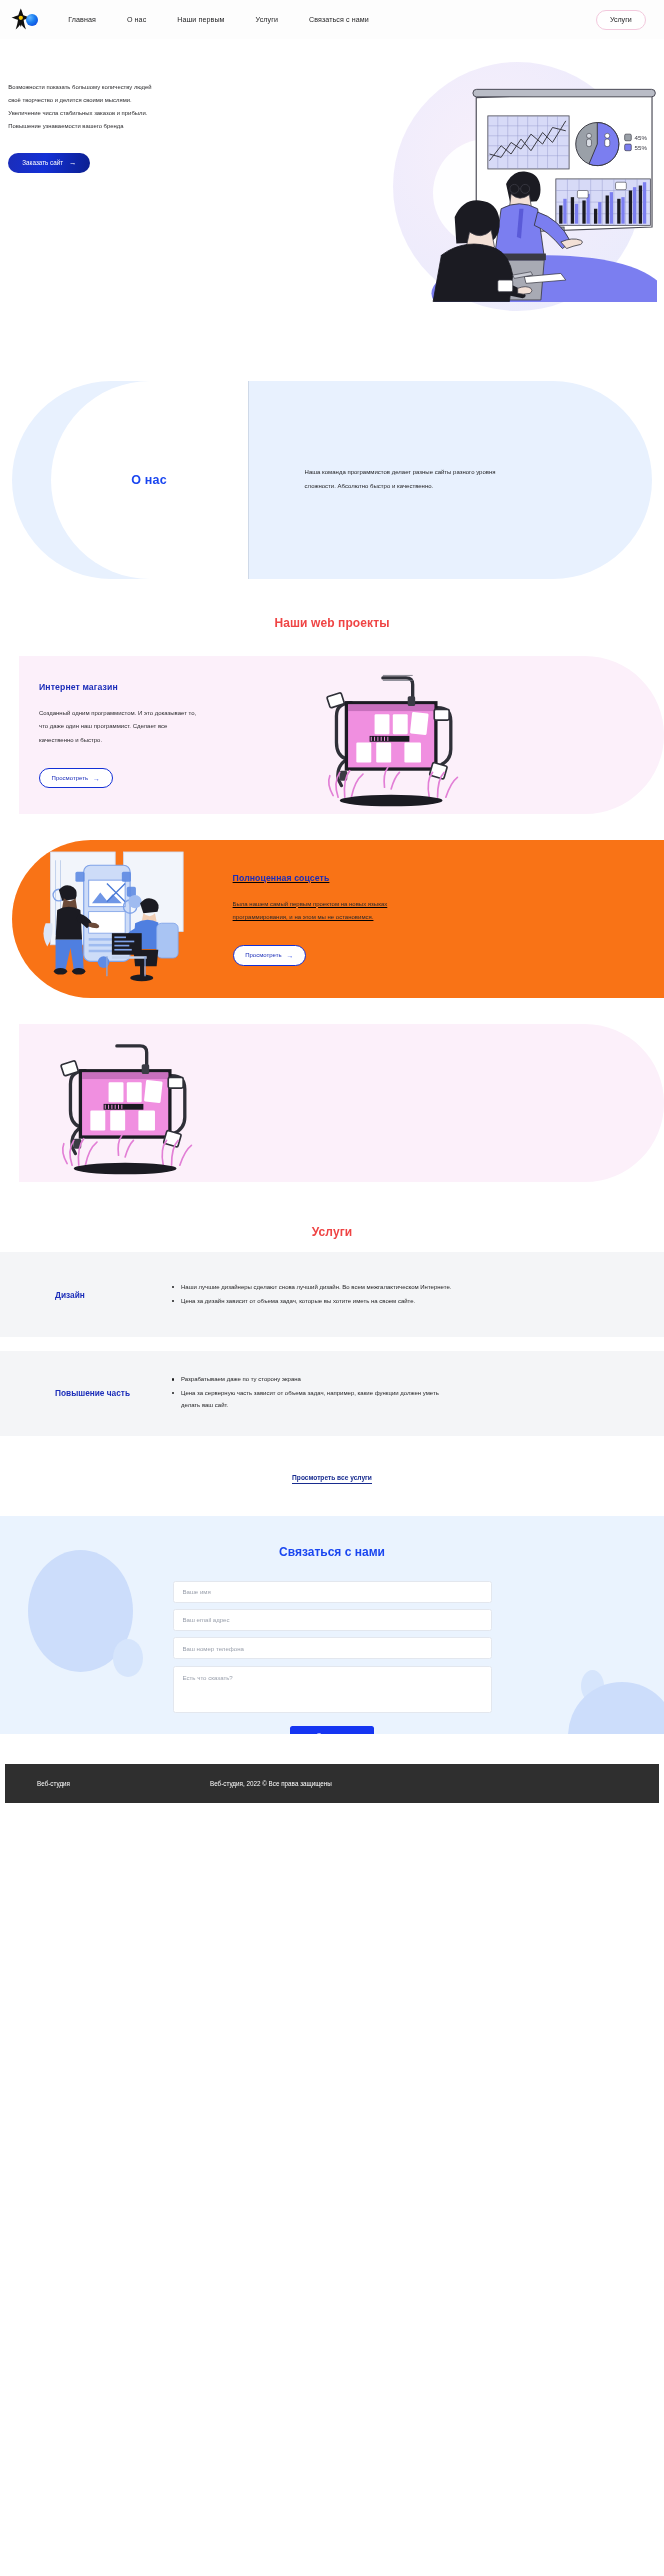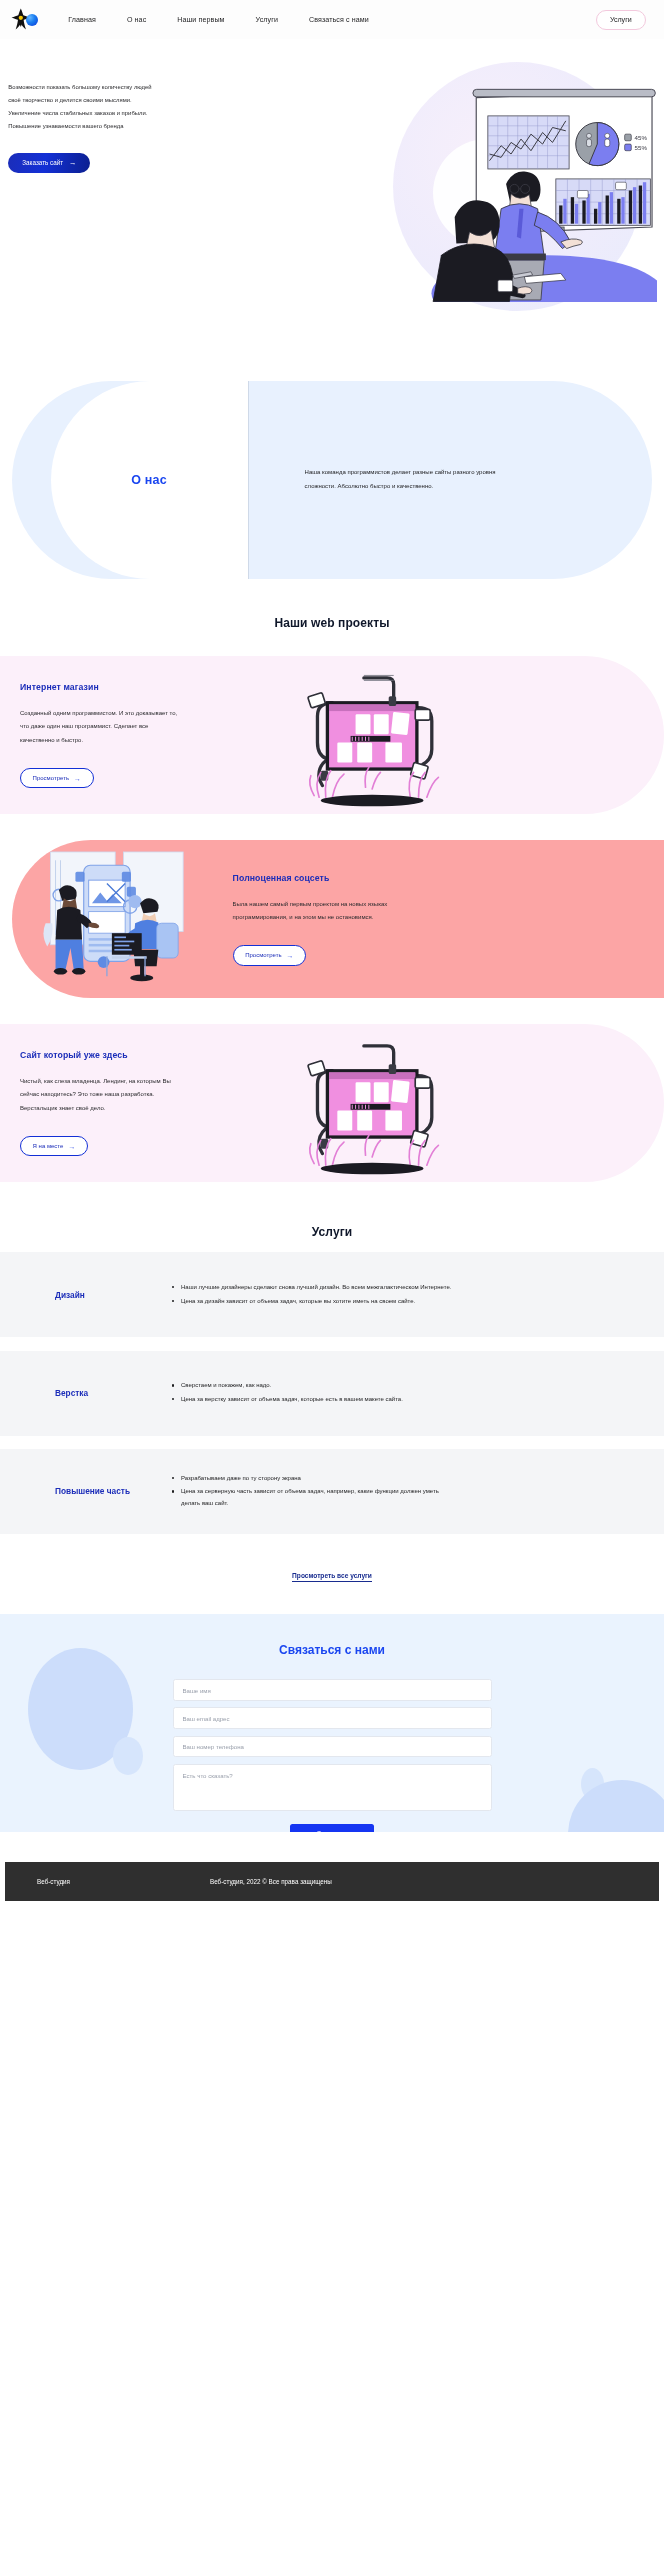--- a/index.html
+++ b/index.html
@@ -169,41 +169,43 @@
     line-height: 13.7px;
     color: #1d1d1f;
     max-width: 191px;
   }
 
   
   .sec-title {
     text-align: center;
     font-size: 12px;
     font-weight: 700;
-    color: #0f172a;
+    color: #ef4444;
     letter-spacing: 0.1px;
   }
 
   
   .projects { margin-top: 37px; }
   .proj {
     position: relative;
     height: 158px;
     margin-top: 26px;
     display: flex;
     align-items: center;
     overflow: hidden;
+    margin-left: 19px;
   }
   .proj.pink { background: #fcf0fa; border-top-right-radius: 79px; border-bottom-right-radius: 79px; }
   .proj.pink.p3 { border-radius: 0 79px 79px 0; }
   .proj.blue {
-    background: #fca5a5;
+    background: #f97316;
     border-top-left-radius: 79px; border-bottom-left-radius: 79px;
     margin-left: 11.6px;
     margin-right: 0;
+    text-decoration: underline;
   }
   .proj-body { width: 266px; padding-left: 20px; }
   .proj.blue .proj-body { padding-left: 0; padding-right: 20px; }
   .proj-title {
     font-size: 8.7px;
     font-weight: 700;
     color: #1b2db9;
     letter-spacing: 0.1px;
   }
   .proj-text {
@@ -615,28 +617,20 @@
       <h3 class="proj-title">Полноценная соцсеть</h3>
       <p class="proj-text">Была нашем самый первым проектом на новых языках программирования, и на этом мы не остановимся.</p>
       <button class="proj-btn">
         <span>Просмотреть</span>
         <span class="arr">→</span>
       </button>
     </div>
   </div>
 
   <div class="proj pink p3">
-    <div class="proj-body">
-      <h3 class="proj-title">Сайт который уже здесь</h3>
-      <p class="proj-text">Чистый, как слеза младенца. Лендинг, на которым Вы сейчас находитесь? Это тоже наша разработка. Верстальщик знает своё дело.</p>
-      <button class="proj-btn">
-        <span>Я на месте</span>
-        <span class="arr">→</span>
-      </button>
-    </div>
     <svg class="proj-illo" viewBox="0 0 190 175">
       <g fill="none" stroke="#2f3038" stroke-width="4" stroke-linecap="round">
         <path d="M90 18 L118 18 Q126 18 126 26 L126 44"></path>
         <path d="M52 48 Q34 48 34 64 L34 96 Q34 112 46 116"></path>
         <path d="M156 54 Q172 54 172 70 L172 104 Q172 118 158 124"></path>
         <path d="M44 118 Q34 126 36 140 L40 148"></path>
       </g>
       <rect x="44" y="46" width="112" height="84" fill="#1b1b22"></rect>
       <rect x="48" y="50" width="104" height="76" fill="#f08fe0"></rect>
       <rect x="48" y="50" width="104" height="8" fill="#c86fbd"></rect>
@@ -675,27 +669,20 @@
   <h2 class="sec-title">Услуги</h2>
 
   <div class="svc-row">
     <div class="svc-name">Дизайн</div>
     <ul class="svc-list">
       <li>Наши лучшие дизайнеры сделают снова лучший дизайн. Во всем межгалактическом Интернете.</li>
       <li>Цена за дизайн зависит от объема задач, которые вы хотите иметь на своем сайте.</li>
     </ul>
   </div>
 
-  <div class="svc-row">
-    <div class="svc-name">Верстка</div>
-    <ul class="svc-list">
-      <li>Сверстаем и покажем, как надо.</li>
-      <li>Цена за верстку зависит от объема задач, которые есть в вашем макете сайта.</li>
-    </ul>
-  </div>
 
   <div class="svc-row">
     <div class="svc-name">Повышение часть</div>
     <ul class="svc-list">
       <li>Разрабатываем даже по ту сторону экрана</li>
       <li>Цена за серверную часть зависит от объема задач, например, какие функции должен уметь делать ваш сайт.</li>
     </ul>
   </div>
 
   <div class="svc-all">

